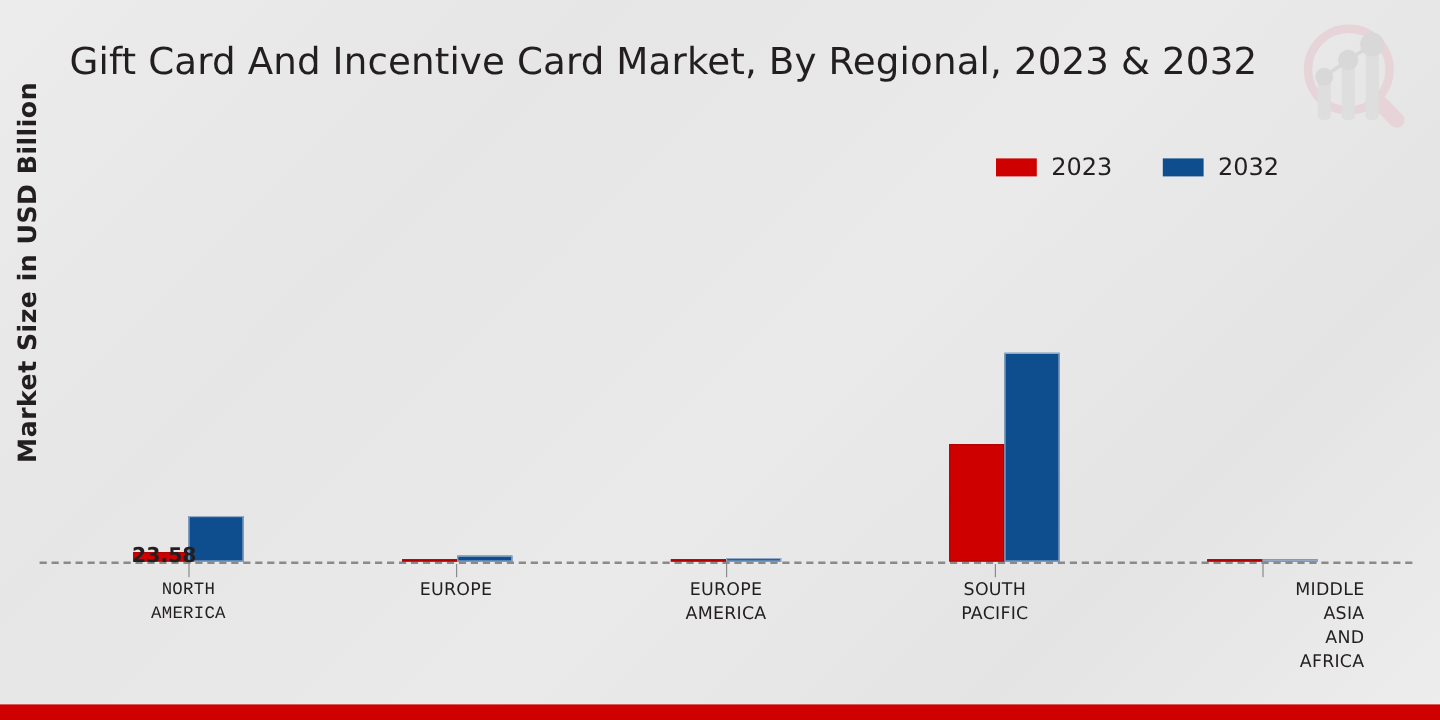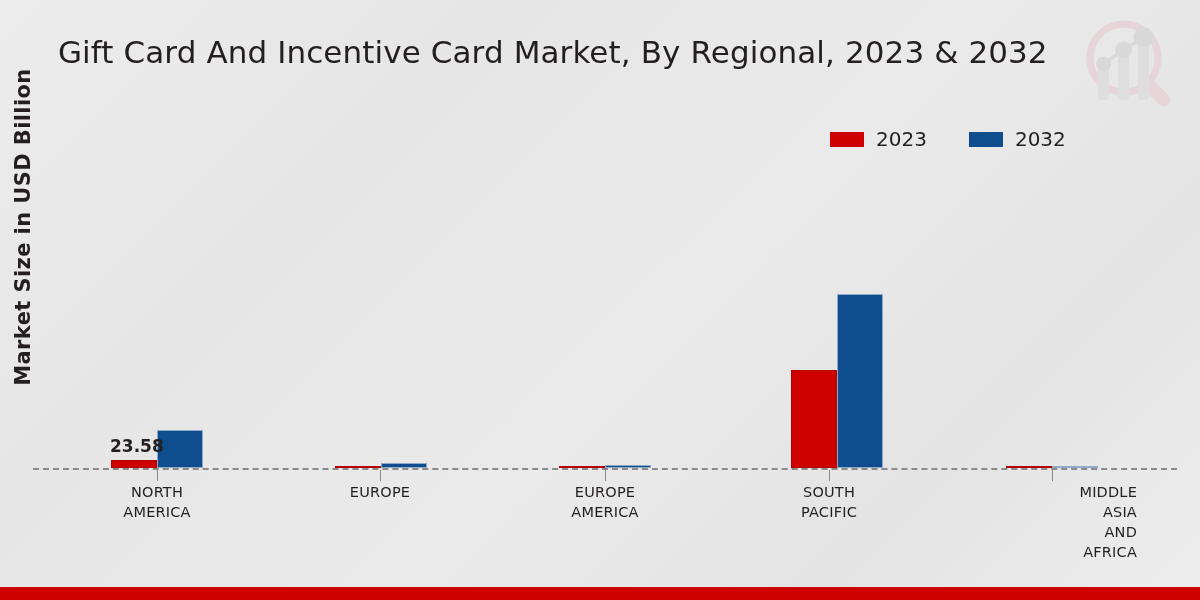--- a/index.html
+++ b/index.html
@@ -212,21 +212,21 @@
     <div class="tick" style="left:157px;"></div>
     <div class="tick" style="left:380px;"></div>
     <div class="tick" style="left:605px;"></div>
     <div class="tick" style="left:829px;"></div>
     <div class="tick" style="left:1052px;"></div>
 
     <div class="bar-group" style="left:111px;">
       <span class="bar series-2023" style="height:8px;"></span>
       <span class="bar series-2032" style="height:38px;"></span>
     </div>
-    <div class="value-label" style="left:110px; top:436px;">23.58</div>
+    <div class="value-label" style="left:110px; top:453px;">23.58</div>
 
     <div class="bar-group" style="left:335px;">
       <span class="bar series-2023" style="height:2px;"></span>
       <span class="bar series-2032" style="height:5px;"></span>
     </div>
 
     <div class="bar-group" style="left:559px;">
       <span class="bar series-2023" style="height:1px;"></span>
       <span class="bar series-2032" style="height:3px;"></span>
     </div>
@@ -234,21 +234,21 @@
     <div class="bar-group" style="left:791px;">
       <span class="bar series-2023" style="height:98px;"></span>
       <span class="bar series-2032" style="height:174px;"></span>
     </div>
 
     <div class="bar-group" style="left:1006px;">
       <span class="bar series-2023" style="height:1px;"></span>
       <span class="bar series-2032" style="height:1px;"></span>
     </div>
 
-    <div class="cat-label" style="left:72px;">
+    <div class="cat-label" style="left:72px;font-family:Liberation Mono, monospace;">
       <div>NORTH</div>
       <div>AMERICA</div>
     </div>
 
     <div class="cat-label" style="left:295px;">
       <div>EUROPE</div>
     </div>
 
     <div class="cat-label" style="left:520px;">
       <div>EUROPE</div>

